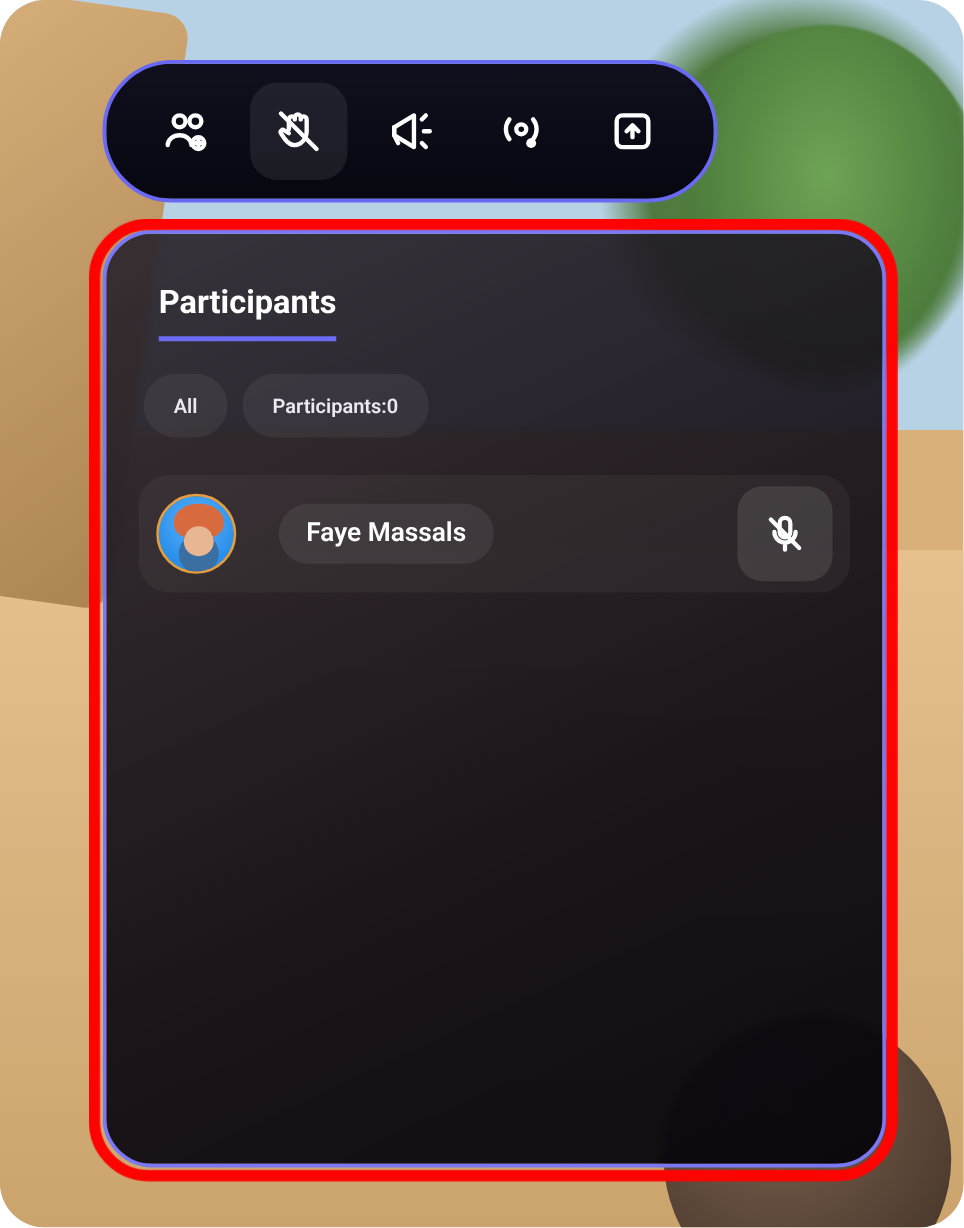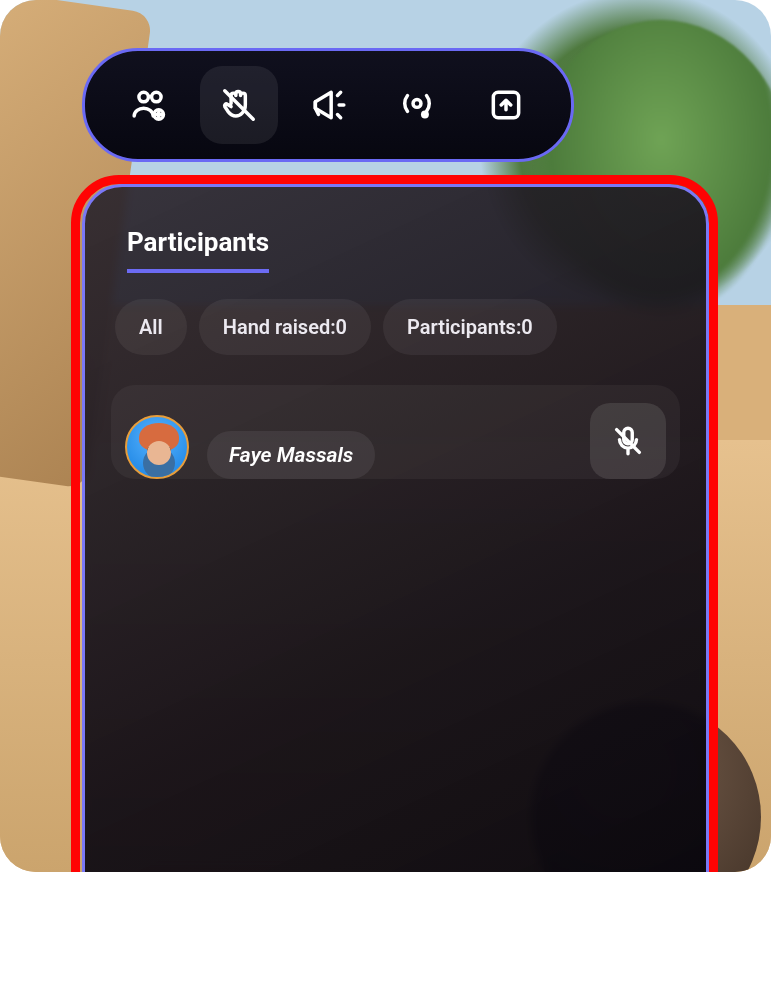--- a/index.html
+++ b/index.html
@@ -1,18 +1,18 @@
 <!DOCTYPE html>
 <html><head>
 <meta charset="utf-8">
 <style>
   * { box-sizing: border-box; margin: 0; padding: 0; }
   html, body { width: 771px; height: 982px; overflow: hidden; font-family: -apple-system, "Segoe UI", Roboto, Arial, sans-serif; }
   .scene {
-    width: 771px; height: 872px; position: relative;
+    width: 771px; height: 982px; position: relative;
     border-radius: 36px; overflow: hidden;
     background:
       radial-gradient(circle at 640px 150px, #5e8a4a 0, #4f7a3f 120px, transparent 160px),
       linear-gradient(to bottom, #b7d2e5 0%, #b7d2e5 35%, #d9b07a 35%, #d9b07a 100%);
   }
   
   .bg-wood {
     position: absolute; left: -40px; top: 0; width: 160px; height: 480px;
     background: linear-gradient(135deg, #d6ae79, #ac8352);
     transform: rotate(8deg); border-radius: 20px;
@@ -69,33 +69,32 @@
     backdrop-filter: blur(4px);
   }
   .tabs { display: flex; gap: 54px; padding-left: 16px; }
   .tab { font-size: 26px; font-weight: 700; color: #c9c7d2; padding-bottom: 12px; cursor: pointer; }
   .tab.active { color: #ffffff; border-bottom: 4px solid #6c6bf3; }
 
   .filters { display: flex; gap: 12px; margin-top: 26px; padding-left: 4px; }
   .chip {
     background: rgba(255,255,255,0.06);
     border-radius: 30px; padding: 16px 24px;
-    font-size: 20px; font-weight: 600; color: #ece9f0;
+    font-size: 16px; font-weight: 600; color: #ece9f0;
     cursor: pointer;
   }
 
   .list { margin-top: 30px; }
   .row {
     background: rgba(255,255,255,0.045);
     border-radius: 24px;
     height: 94px;
-    display: flex; align-items: flex-end;
+    display: flex; align-items: center;
     padding: 0 14px;
-    gap: 18px;
-    font-style: italic;
+    gap: 34px;
   }
   .avatar {
     width: 64px; height: 64px; border-radius: 50%;
     background: radial-gradient(circle at 50% 35%, #59b4ff 0%, #2a8fe9 70%);
     border: 2px solid #e79d3b;
     position: relative; overflow: hidden;
   }
   .avatar::before { 
     content: ""; position: absolute; left: 12px; top: 6px; width: 40px; height: 28px;
     background: #d76b3f; border-radius: 50% 50% 40% 40%;
@@ -177,23 +176,20 @@
     </div>
   </div>
 
   <div class="panel">
     <div class="tabs">
       <div class="tab active">Participants</div>
     </div>
 
     <div class="filters">
       <div class="chip">All</div>
-      <div class="chip">
-        <span>Hand raised:</span><span>0</span>
-      </div>
       <div class="chip">
         <span>Participants:</span><span>0</span>
       </div>
     </div>
 
     <div class="list">
       <div class="row">
         <div class="avatar">
             <span class="glasses"></span>
           </div>

